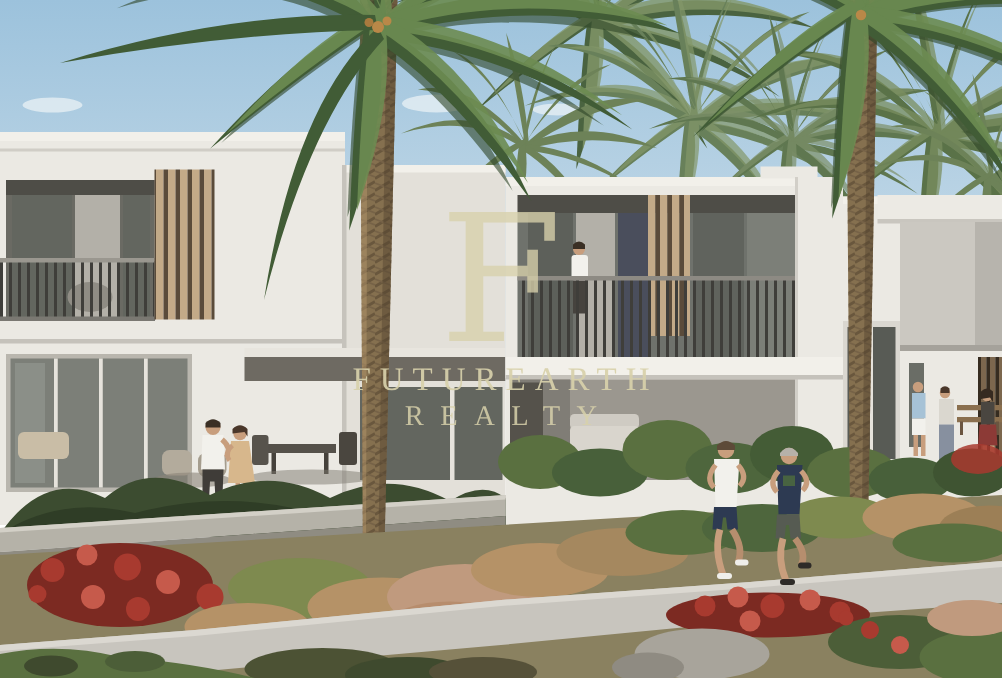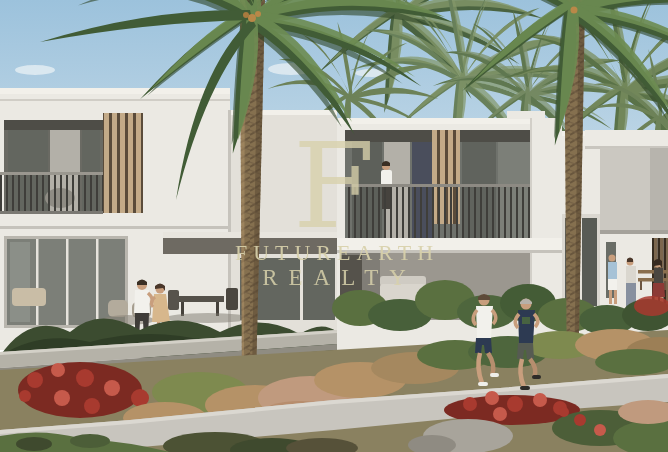--- a/index.html
+++ b/index.html
@@ -3,21 +3,21 @@
 <meta charset="utf-8">
 <style>
   html,body{margin:0;padding:0;background:#ffffff;}
   .canvas{position:relative;width:668px;height:452px;overflow:hidden;font-family:"Liberation Serif",serif;}
   .scene{position:absolute;left:0;top:0;width:668px;height:452px;display:block;}
   .watermark{position:absolute;left:0;top:138px;width:668px;text-align:center;pointer-events:none;}
   .wm-monogram{font-family:"DejaVu Serif",serif;font-size:118px;line-height:96px;height:100px;
     color:var(--watermark,#d8d1ab);opacity:.78;font-weight:400;}
   .wm-title{margin-top:4px;font-family:Liberation Serif, serif;font-size:22px;line-height:22px;
     letter-spacing:6px;text-indent:6px;color:var(--watermark,#d8d1ab);opacity:.92;}
-  .wm-subtitle{margin-top:4px;font-family:"Liberation Serif",serif;font-size:23px;line-height:19px;
+  .wm-subtitle{margin-top:4px;font-family:"Liberation Serif",serif;font-size:19px;line-height:19px;
     letter-spacing:11px;text-indent:11px;color:var(--watermark,#d8d1ab);opacity:.85;text-align:center;}
 </style>
 </head>
 <body>
 
 <div class="canvas">
 <svg class="scene" viewBox="0 0 668 452" aria-hidden="true">
   <defs>
     <linearGradient id="skyg" x1="0" y1="0" x2="0" y2="1">
       <stop offset="0" style="stop-color:var(--sky-top,#9cc2dc)"></stop>

